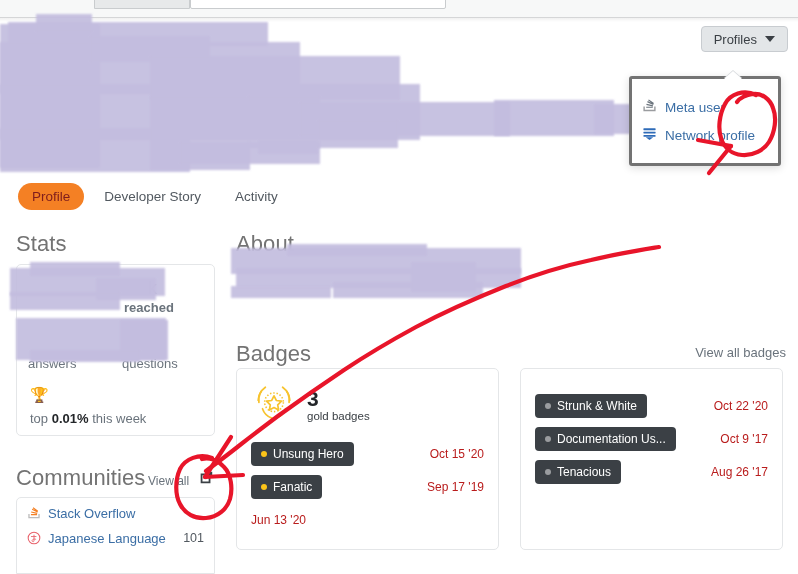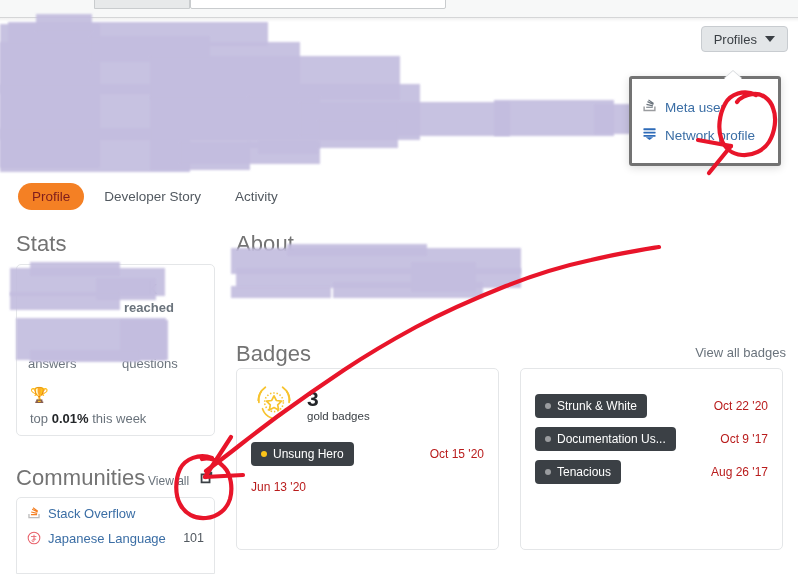--- a/index.html
+++ b/index.html
@@ -414,20 +414,27 @@
       <div class="badge-kind">gold badges</div>
     </span>
   </div>
   <div class="badge-rows">
     <div class="badge-row">
       <span class="pill">
         <i class="dot gold"></i>
         <span>Unsung Hero</span>
       </span>
       <span class="badge-date">Oct 15 '20</span>
+    </div>
+    <div class="badge-row">
+      <span class="pill">
+        <i class="dot gold"></i>
+        <span>Fanatic</span>
+      </span>
+      <span class="badge-date">Sep 17 '19</span>
     </div>
     <div class="badge-row">
       <span class="badge-date">Jun 13 '20</span>
     </div>
   </div>
 </div>
 
 <div class="badge-card" id="badge-card-silver">
   <div class="badge-rows">
     <div class="badge-row">

